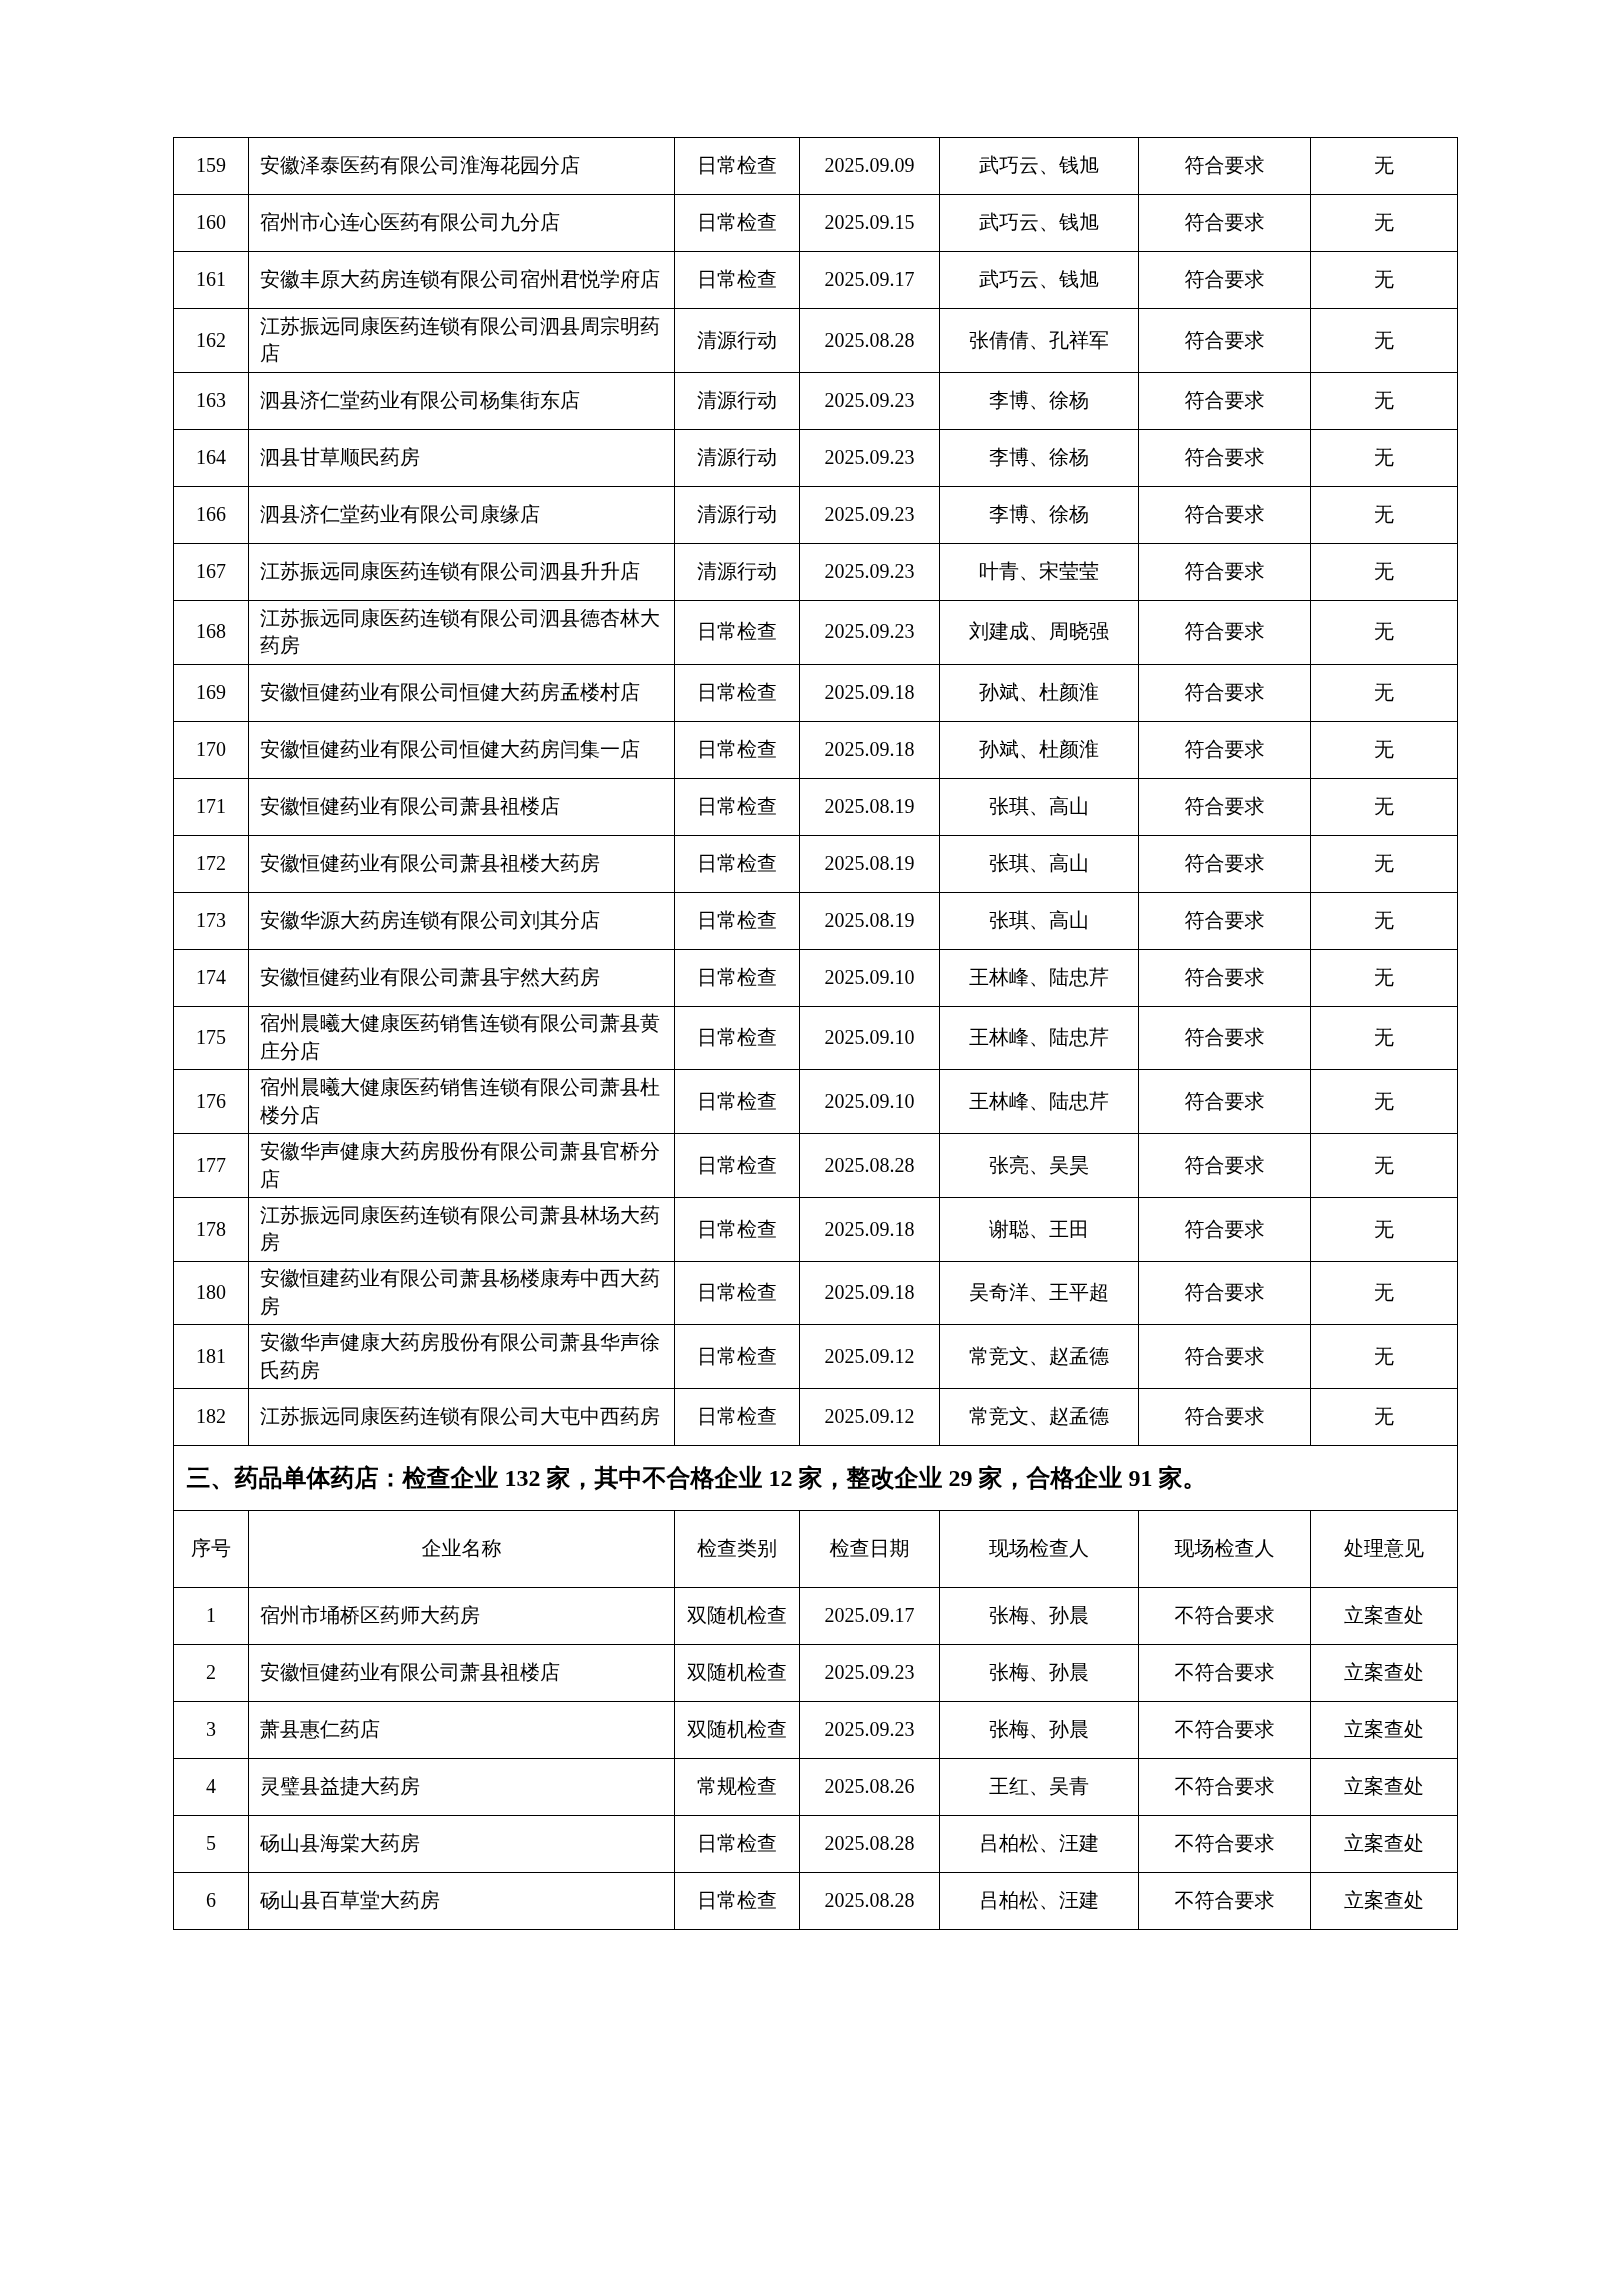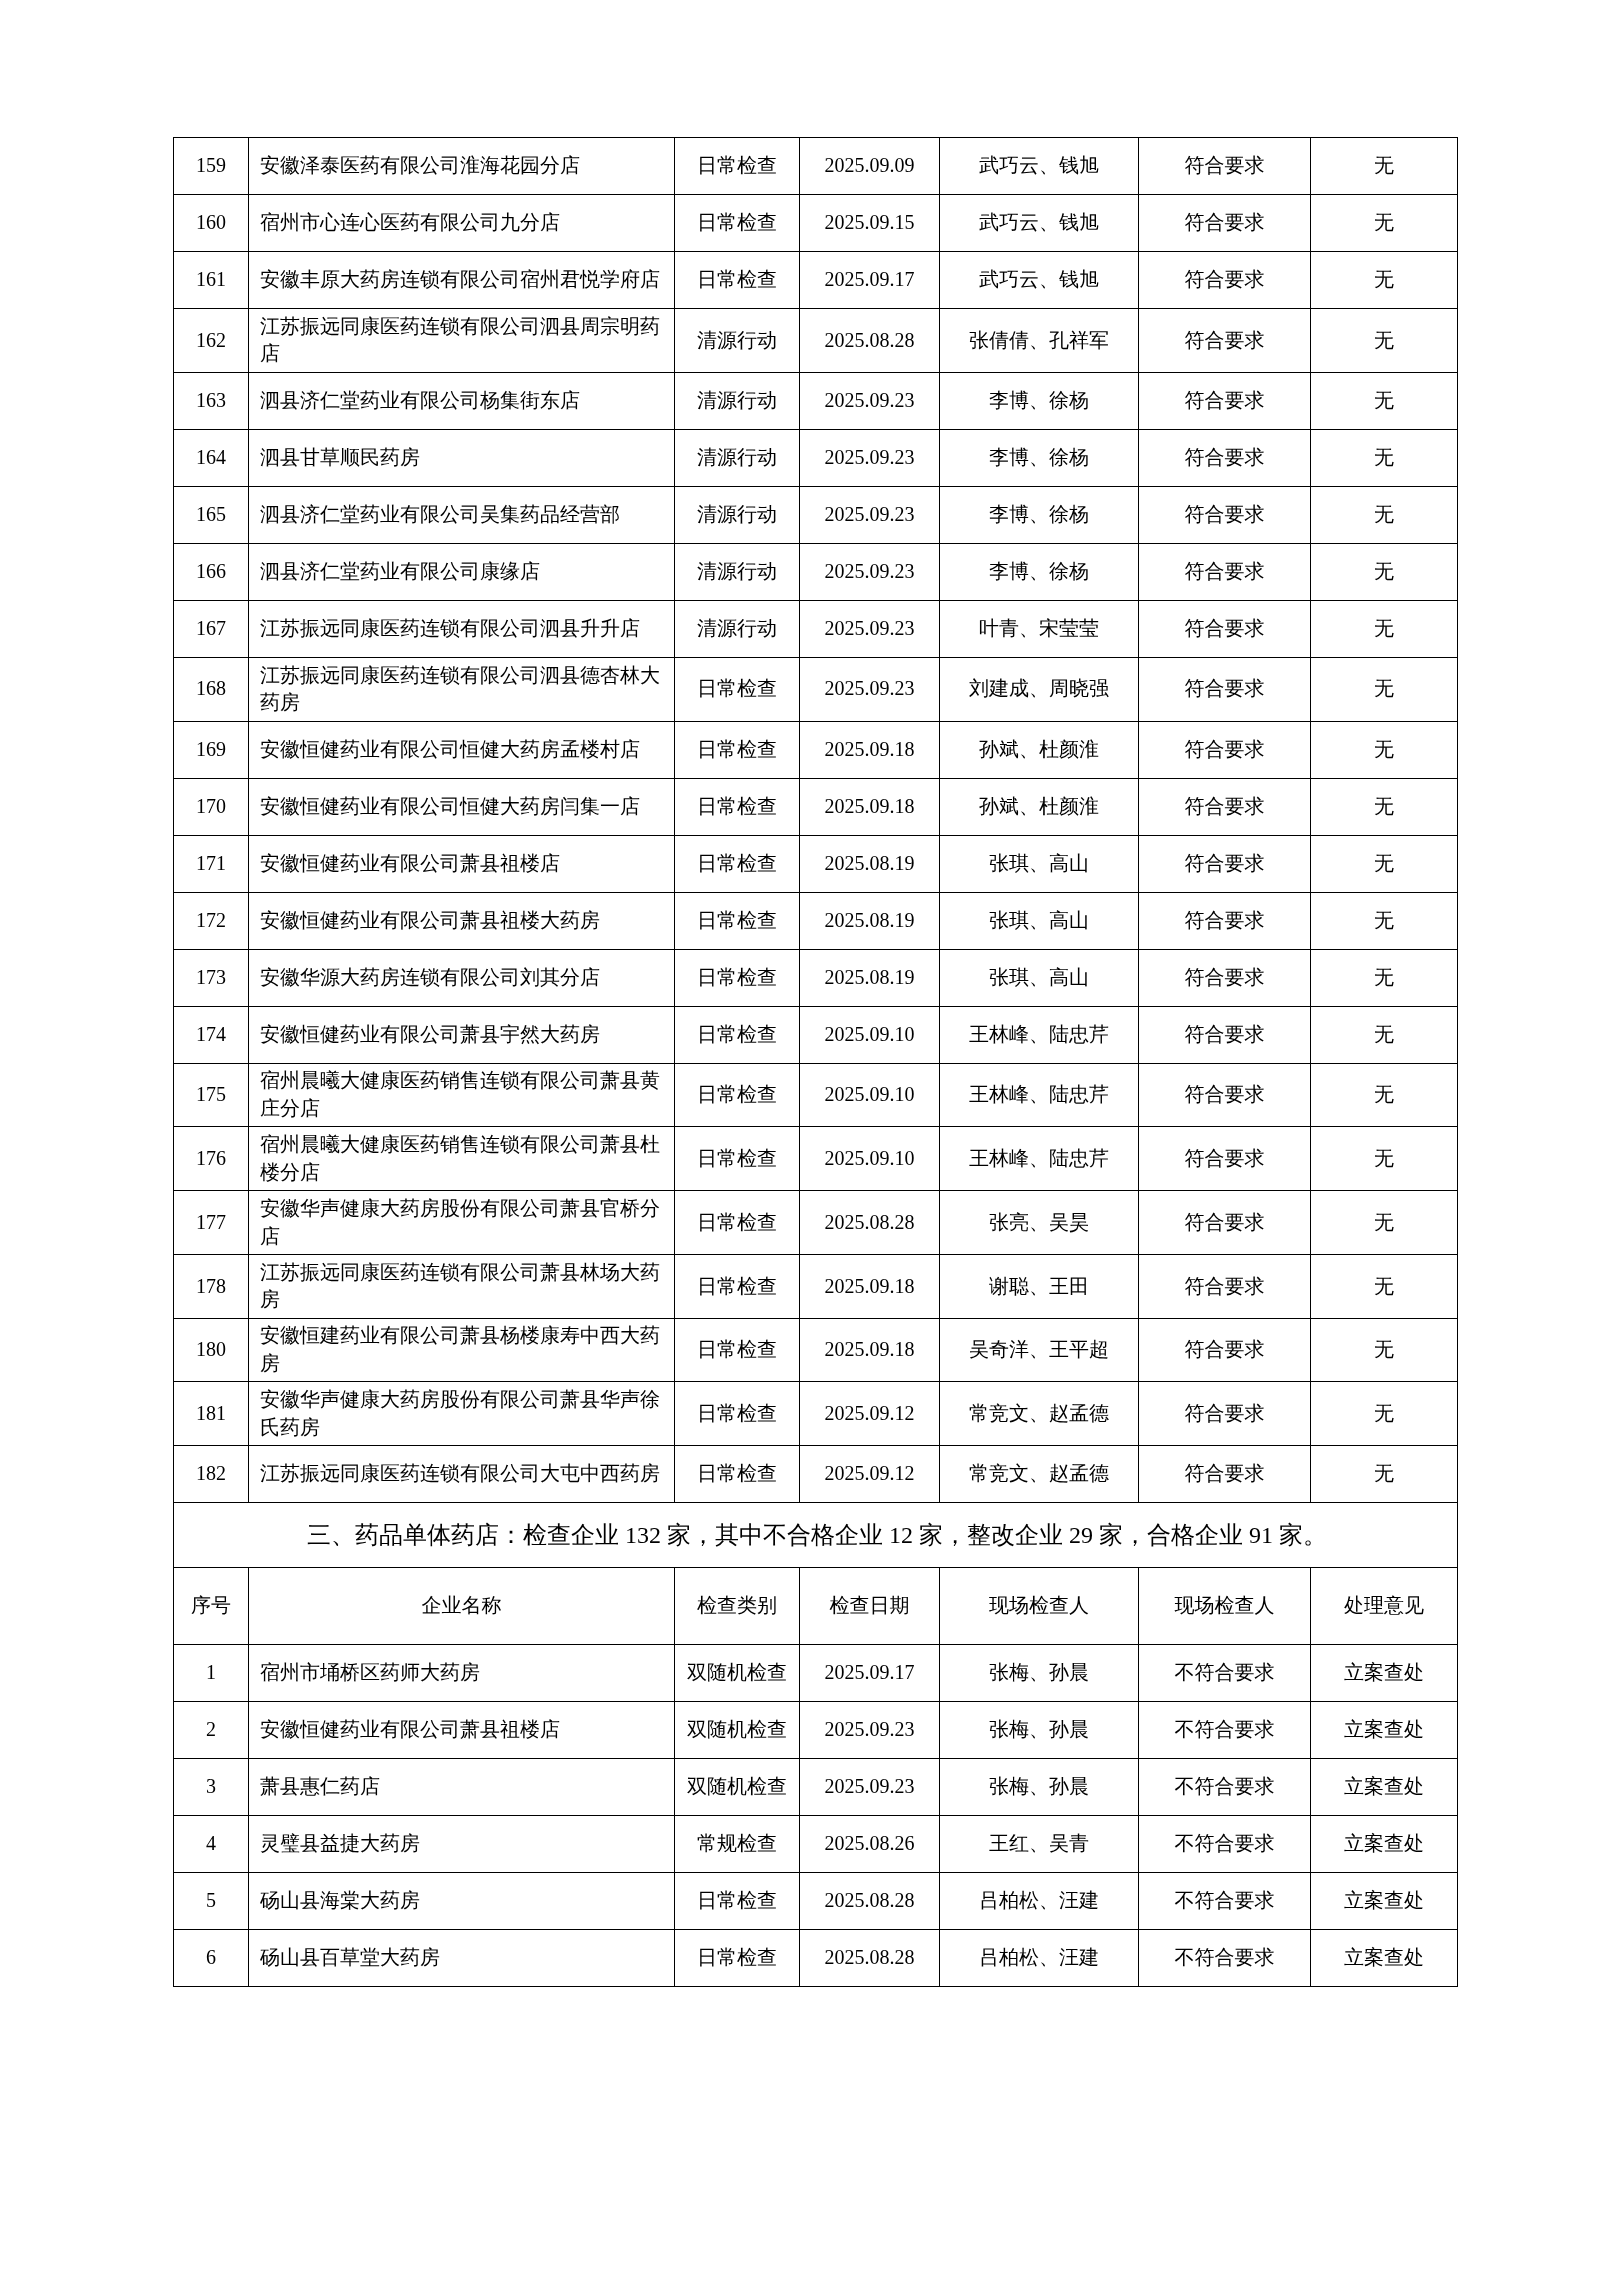--- a/index.html
+++ b/index.html
@@ -30,22 +30,22 @@
     height: 57px;
     box-sizing: border-box;
     word-break: break-all;
   }
   table.doc-table td.name-cell {
     text-align: left;
     padding-left: 11px;
     padding-right: 1px;
   }
   tr.section-heading-row td {
-    text-align: center;
-    font-weight: normal;
+    text-align: left;
+    font-weight: bold;
     font-size: 24px;
     padding-left: 12.5px;
     padding-right: 9.6px;
     height: 65px;
   }
   tr.header-row td {
     height: 77px;
     font-size: 20px;
   }
 </style>
@@ -117,29 +117,20 @@
   <tr>
     <td>164</td>
     <td class="name-cell">泗县甘草顺民药房</td>
     <td>清源行动</td>
     <td>2025.09.23</td>
     <td>李博、徐杨</td>
     <td>符合要求</td>
     <td>无</td>
   </tr>
 
-  <tr>
-    <td>165</td>
-    <td class="name-cell">泗县济仁堂药业有限公司吴集药品经营部</td>
-    <td>清源行动</td>
-    <td>2025.09.23</td>
-    <td>李博、徐杨</td>
-    <td>符合要求</td>
-    <td>无</td>
-  </tr>
 
   <tr>
     <td>166</td>
     <td class="name-cell">泗县济仁堂药业有限公司康缘店</td>
     <td>清源行动</td>
     <td>2025.09.23</td>
     <td>李博、徐杨</td>
     <td>符合要求</td>
     <td>无</td>
   </tr>

